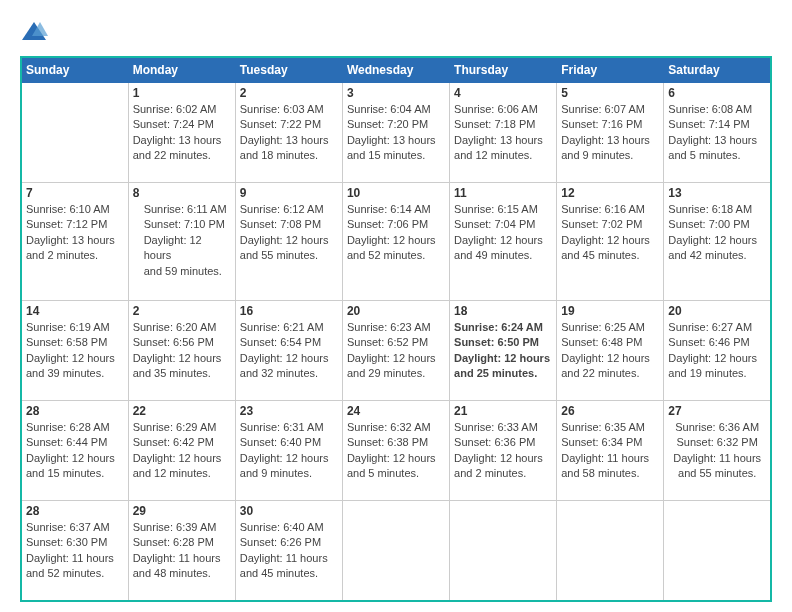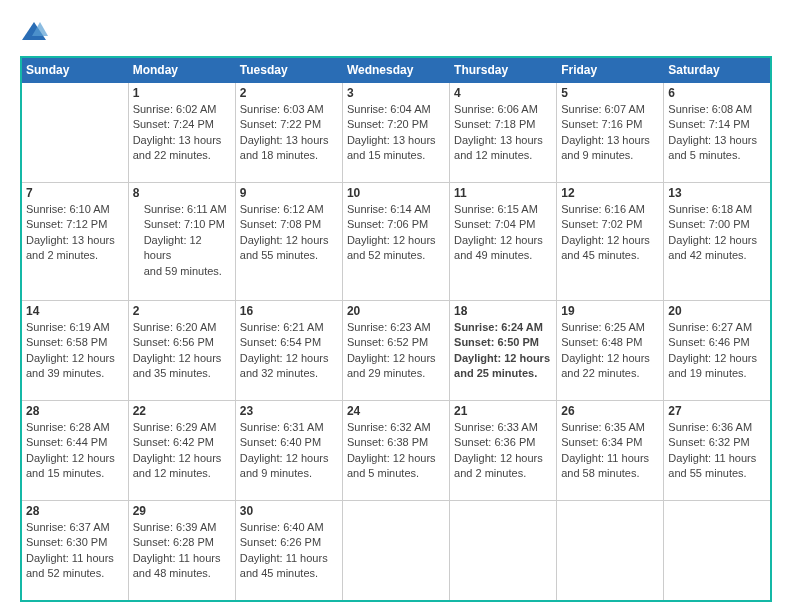--- a/index.html
+++ b/index.html
@@ -322,21 +322,21 @@
           </td>
           <td>
             <span class="day-number">26</span>
             <div class="day-info" style="white-space: pre-line;">Sunrise: 6:35 AM
 Sunset: 6:34 PM
 Daylight: 11 hours
 and 58 minutes.</div>
           </td>
           <td>
             <span class="day-number">27</span>
-            <div class="day-info" style="white-space: pre-line;">Sunrise: 6:36 AM
+            <div class="day-info" style="white-space: pre-line; text-align: center;">Sunrise: 6:36 AM
 Sunset: 6:32 PM
 Daylight: 11 hours
 and 55 minutes.</div>
           </td>
         </tr>
         <tr class="last-row">
           <td>
             <span class="day-number">28</span>
             <div class="day-info" style="white-space: pre-line;">Sunrise: 6:37 AM
 Sunset: 6:30 PM

